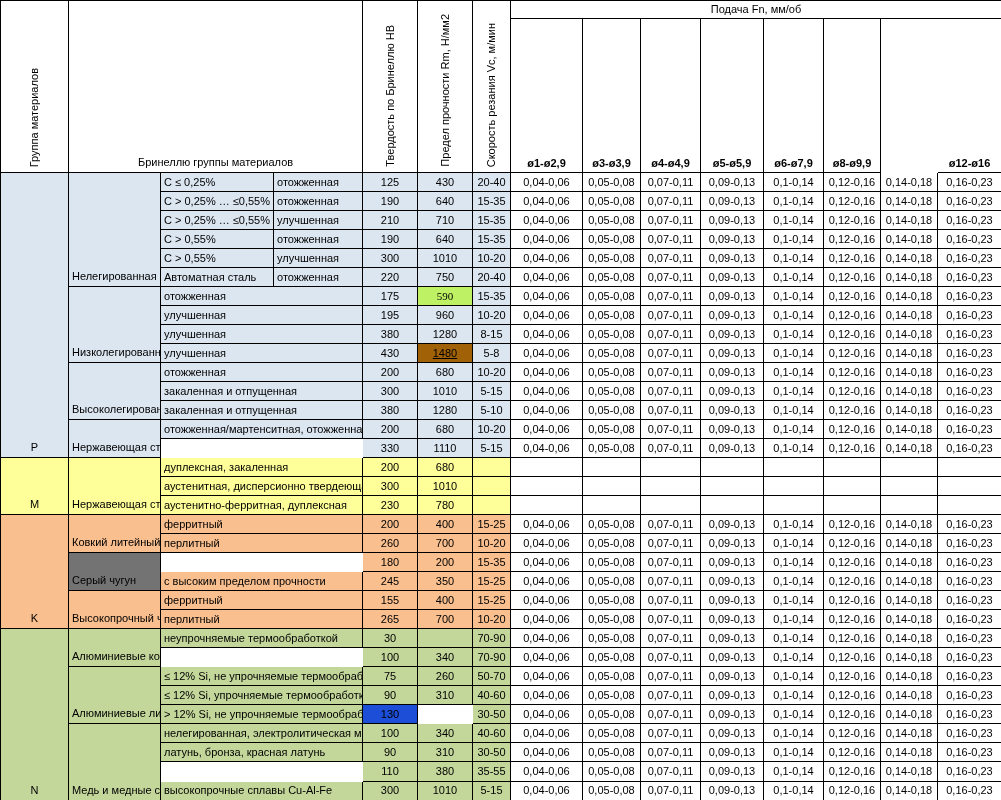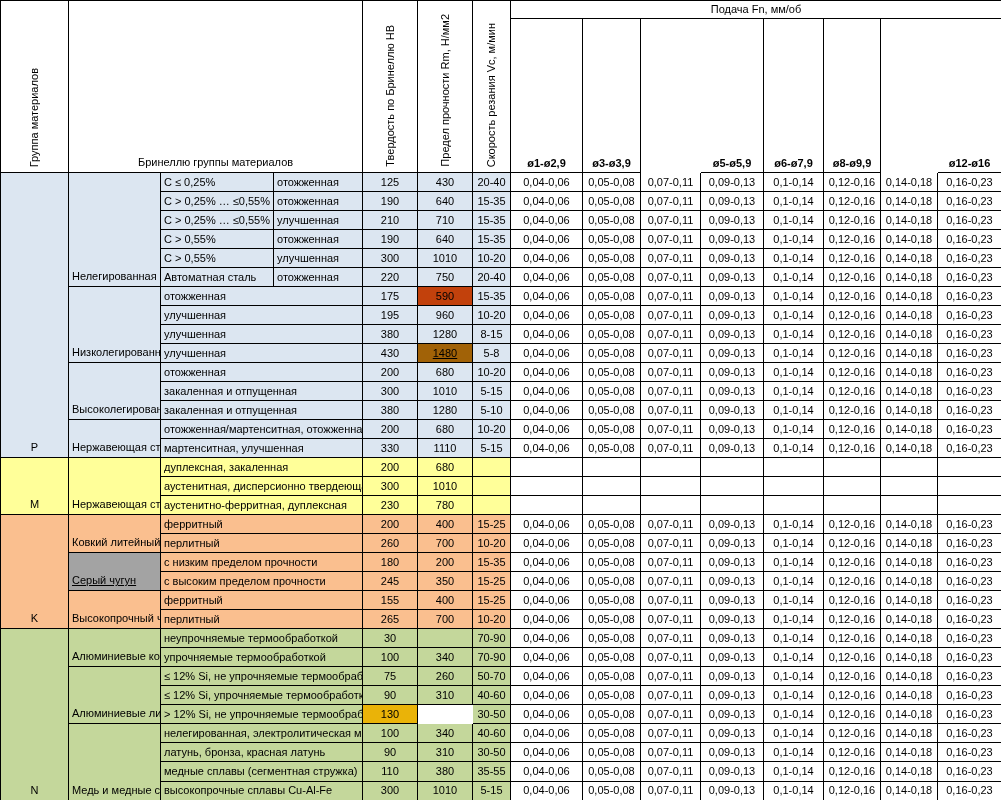--- a/index.html
+++ b/index.html
@@ -40,35 +40,36 @@
     <span>Предел прочности Rm, Н/мм2</span>
   </div>
   <div class="c vh" style="grid-column:7;grid-row:1/3">
     <span>Скорость резания Vc, м/мин</span>
   </div>
   <div class="c ftitle" style="grid-column:8/16;grid-row:1">
     <span>Подача Fn, мм/об</span>
   </div>
   <div class="c dia" style="grid-column:8;grid-row:2">ø1-ø2,9</div>
   <div class="c dia" style="grid-column:9;grid-row:2">ø3-ø3,9</div>
+  <div class="c dia" style="grid-column:10;grid-row:2">ø4-ø4,9</div>
   <div class="c dia" style="grid-column:11;grid-row:2">ø5-ø5,9</div>
   <div class="c dia" style="grid-column:12;grid-row:2">ø6-ø7,9</div>
   <div class="c dia" style="grid-column:13;grid-row:2">ø8-ø9,9</div>
   <div class="c dia" style="grid-column:15;grid-row:2">ø12-ø16</div>
 <div class="c gl" style="grid-area: 3 / 1 / 18; background: rgb(220, 230, 241);">P</div>
     <div class="c gl" style="grid-area: 18 / 1 / 21; background: rgb(255, 255, 153);">M</div>
     <div class="c gl" style="grid-area: 21 / 1 / 27; background: rgb(250, 191, 143);">K</div>
     <div class="c gl" style="grid-area: 27 / 1 / 36; background: rgb(196, 215, 155);">N</div>
     <div class="c lbl bot" style="grid-area: 3 / 2 / 9; background: rgb(220, 230, 241);">Нелегированная сталь</div>
     <div class="c lbl bot" style="grid-area: 9 / 2 / 13; background: rgb(220, 230, 241);">Низколегированная сталь</div>
     <div class="c lbl bot" style="grid-area: 13 / 2 / 16; background: rgb(220, 230, 241);">Высоколегированная сталь</div>
     <div class="c lbl bot" style="grid-area: 16 / 2 / 18; background: rgb(220, 230, 241);">Нержавеющая сталь</div>
     <div class="c lbl bot" style="grid-area: 18 / 2 / 21; background: rgb(255, 255, 153);">Нержавеющая сталь</div>
     <div class="c lbl bot" style="grid-area: 21 / 2 / 23; background: rgb(250, 191, 143);">Ковкий литейный чугун</div>
-    <div class="c lbl bot" style="grid-area: 23 / 2 / 25; background: #a3a3a3; text-decoration: underline;">Серый чугун</div>
+    <div class="c lbl bot" style="grid-area: 23 / 2 / 25; background: #737373;">Серый чугун</div>
     <div class="c lbl bot" style="grid-area: 25 / 2 / 27; background: rgb(250, 191, 143);">Высокопрочный чугун</div>
     <div class="c lbl bot" style="grid-area: 27 / 2 / 29; background: rgb(196, 215, 155);">Алюминиевые кованые сплавы</div>
     <div class="c lbl bot" style="grid-area: 29 / 2 / 32; background: rgb(196, 215, 155);">Алюминиевые литейные сплавы</div>
     <div class="c lbl bot" style="grid-area: 32 / 2 / 36; background: rgb(196, 215, 155);">Медь и медные сплавы</div>
     <div class="c lbl" style="grid-area: 3 / 3; background: rgb(220, 230, 241);">C ≤ 0,25%</div>
     <div class="c lbl" style="grid-area: 3 / 4; background: rgb(220, 230, 241);">отожженная</div>
     <div class="c num" style="grid-area: 3 / 5; background: rgb(220, 230, 241);">125</div>
     <div class="c num" style="grid-area: 3 / 6; background: rgb(220, 230, 241);">430</div>
     <div class="c num" style="grid-area: 3 / 7; background: rgb(220, 230, 241);">20-40</div>
     <div class="c num" style="grid-area: 3 / 8;">0,04-0,06</div>
@@ -139,21 +140,21 @@
     <div class="c num" style="grid-area: 8 / 8;">0,04-0,06</div>
     <div class="c num" style="grid-area: 8 / 9;">0,05-0,08</div>
     <div class="c num" style="grid-area: 8 / 10;">0,07-0,11</div>
     <div class="c num" style="grid-area: 8 / 11;">0,09-0,13</div>
     <div class="c num" style="grid-area: 8 / 12;">0,1-0,14</div>
     <div class="c num" style="grid-area: 8 / 13;">0,12-0,16</div>
     <div class="c num" style="grid-area: 8 / 14;">0,14-0,18</div>
     <div class="c num" style="grid-area: 8 / 15;">0,16-0,23</div>
     <div class="c lbl" style="grid-area: 9 / 3 / auto / 5; background: rgb(220, 230, 241);">отожженная</div>
     <div class="c num" style="grid-area: 9 / 5; background: rgb(220, 230, 241);">175</div>
-    <div class="c num" style="grid-area: 9 / 6; background: #c2410c;">590</div>
+    <div class="c num" style="grid-area: 9 / 6; background: #bef264; font-family: Liberation Serif, serif;">590</div>
     <div class="c num" style="grid-area: 9 / 7; background: rgb(220, 230, 241);">15-35</div>
     <div class="c num" style="grid-area: 9 / 8;">0,04-0,06</div>
     <div class="c num" style="grid-area: 9 / 9;">0,05-0,08</div>
     <div class="c num" style="grid-area: 9 / 10;">0,07-0,11</div>
     <div class="c num" style="grid-area: 9 / 11;">0,09-0,13</div>
     <div class="c num" style="grid-area: 9 / 12;">0,1-0,14</div>
     <div class="c num" style="grid-area: 9 / 13;">0,12-0,16</div>
     <div class="c num" style="grid-area: 9 / 14;">0,14-0,18</div>
     <div class="c num" style="grid-area: 9 / 15;">0,16-0,23</div>
     <div class="c lbl" style="grid-area: 10 / 3 / auto / 5; background: rgb(220, 230, 241);">улучшенная</div>
@@ -233,21 +234,20 @@
     <div class="c num" style="grid-area: 16 / 6; background: rgb(220, 230, 241);">680</div>
     <div class="c num" style="grid-area: 16 / 7; background: rgb(220, 230, 241);">10-20</div>
     <div class="c num" style="grid-area: 16 / 8;">0,04-0,06</div>
     <div class="c num" style="grid-area: 16 / 9;">0,05-0,08</div>
     <div class="c num" style="grid-area: 16 / 10;">0,07-0,11</div>
     <div class="c num" style="grid-area: 16 / 11;">0,09-0,13</div>
     <div class="c num" style="grid-area: 16 / 12;">0,1-0,14</div>
     <div class="c num" style="grid-area: 16 / 13;">0,12-0,16</div>
     <div class="c num" style="grid-area: 16 / 14;">0,14-0,18</div>
     <div class="c num" style="grid-area: 16 / 15;">0,16-0,23</div>
-    <div class="c lbl" style="grid-area: 17 / 3 / auto / 5; background: rgb(220, 230, 241);">мартенситная, улучшенная</div>
     <div class="c num" style="grid-area: 17 / 5; background: rgb(220, 230, 241);">330</div>
     <div class="c num" style="grid-area: 17 / 6; background: rgb(220, 230, 241);">1110</div>
     <div class="c num" style="grid-area: 17 / 7; background: rgb(220, 230, 241);">5-15</div>
     <div class="c num" style="grid-area: 17 / 8;">0,04-0,06</div>
     <div class="c num" style="grid-area: 17 / 9;">0,05-0,08</div>
     <div class="c num" style="grid-area: 17 / 10;">0,07-0,11</div>
     <div class="c num" style="grid-area: 17 / 11;">0,09-0,13</div>
     <div class="c num" style="grid-area: 17 / 12;">0,1-0,14</div>
     <div class="c num" style="grid-area: 17 / 13;">0,12-0,16</div>
     <div class="c num" style="grid-area: 17 / 14;">0,14-0,18</div>
@@ -305,21 +305,20 @@
     <div class="c num" style="grid-area: 22 / 6; background: rgb(250, 191, 143);">700</div>
     <div class="c num" style="grid-area: 22 / 7; background: rgb(250, 191, 143);">10-20</div>
     <div class="c num" style="grid-area: 22 / 8;">0,04-0,06</div>
     <div class="c num" style="grid-area: 22 / 9;">0,05-0,08</div>
     <div class="c num" style="grid-area: 22 / 10;">0,07-0,11</div>
     <div class="c num" style="grid-area: 22 / 11;">0,09-0,13</div>
     <div class="c num" style="grid-area: 22 / 12;">0,1-0,14</div>
     <div class="c num" style="grid-area: 22 / 13;">0,12-0,16</div>
     <div class="c num" style="grid-area: 22 / 14;">0,14-0,18</div>
     <div class="c num" style="grid-area: 22 / 15;">0,16-0,23</div>
-    <div class="c lbl" style="grid-area: 23 / 3 / auto / 5; background: rgb(250, 191, 143);">с низким пределом прочности</div>
     <div class="c num" style="grid-area: 23 / 5; background: rgb(250, 191, 143);">180</div>
     <div class="c num" style="grid-area: 23 / 6; background: rgb(250, 191, 143);">200</div>
     <div class="c num" style="grid-area: 23 / 7; background: rgb(250, 191, 143);">15-35</div>
     <div class="c num" style="grid-area: 23 / 8;">0,04-0,06</div>
     <div class="c num" style="grid-area: 23 / 9;">0,05-0,08</div>
     <div class="c num" style="grid-area: 23 / 10;">0,07-0,11</div>
     <div class="c num" style="grid-area: 23 / 11;">0,09-0,13</div>
     <div class="c num" style="grid-area: 23 / 12;">0,1-0,14</div>
     <div class="c num" style="grid-area: 23 / 13;">0,12-0,16</div>
     <div class="c num" style="grid-area: 23 / 14;">0,14-0,18</div>
@@ -365,21 +364,20 @@
     <div class="c num" style="grid-area: 27 / 6; background: rgb(196, 215, 155);"></div>
     <div class="c num" style="grid-area: 27 / 7; background: rgb(196, 215, 155);">70-90</div>
     <div class="c num" style="grid-area: 27 / 8;">0,04-0,06</div>
     <div class="c num" style="grid-area: 27 / 9;">0,05-0,08</div>
     <div class="c num" style="grid-area: 27 / 10;">0,07-0,11</div>
     <div class="c num" style="grid-area: 27 / 11;">0,09-0,13</div>
     <div class="c num" style="grid-area: 27 / 12;">0,1-0,14</div>
     <div class="c num" style="grid-area: 27 / 13;">0,12-0,16</div>
     <div class="c num" style="grid-area: 27 / 14;">0,14-0,18</div>
     <div class="c num" style="grid-area: 27 / 15;">0,16-0,23</div>
-    <div class="c lbl" style="grid-area: 28 / 3 / auto / 5; background: rgb(196, 215, 155);">упрочняемые термообработкой</div>
     <div class="c num" style="grid-area: 28 / 5; background: rgb(196, 215, 155);">100</div>
     <div class="c num" style="grid-area: 28 / 6; background: rgb(196, 215, 155);">340</div>
     <div class="c num" style="grid-area: 28 / 7; background: rgb(196, 215, 155);">70-90</div>
     <div class="c num" style="grid-area: 28 / 8;">0,04-0,06</div>
     <div class="c num" style="grid-area: 28 / 9;">0,05-0,08</div>
     <div class="c num" style="grid-area: 28 / 10;">0,07-0,11</div>
     <div class="c num" style="grid-area: 28 / 11;">0,09-0,13</div>
     <div class="c num" style="grid-area: 28 / 12;">0,1-0,14</div>
     <div class="c num" style="grid-area: 28 / 13;">0,12-0,16</div>
     <div class="c num" style="grid-area: 28 / 14;">0,14-0,18</div>
@@ -402,21 +400,21 @@
     <div class="c num" style="grid-area: 30 / 7; background: rgb(196, 215, 155);">40-60</div>
     <div class="c num" style="grid-area: 30 / 8;">0,04-0,06</div>
     <div class="c num" style="grid-area: 30 / 9;">0,05-0,08</div>
     <div class="c num" style="grid-area: 30 / 10;">0,07-0,11</div>
     <div class="c num" style="grid-area: 30 / 11;">0,09-0,13</div>
     <div class="c num" style="grid-area: 30 / 12;">0,1-0,14</div>
     <div class="c num" style="grid-area: 30 / 13;">0,12-0,16</div>
     <div class="c num" style="grid-area: 30 / 14;">0,14-0,18</div>
     <div class="c num" style="grid-area: 30 / 15;">0,16-0,23</div>
     <div class="c lbl" style="grid-area: 31 / 3 / auto / 5; background: rgb(196, 215, 155);">&gt; 12% Si, не упрочняемые термообработкой</div>
-    <div class="c num" style="grid-area: 31 / 5; background: #eab308;">130</div>
+    <div class="c num" style="grid-area: 31 / 5; background: #1d4ed8;">130</div>
     <div class="c num" style="grid-area: 31 / 6; background: rgb(196, 215, 155); margin-top: 22px;">450</div>
     <div class="c num" style="grid-area: 31 / 7; background: rgb(196, 215, 155);">30-50</div>
     <div class="c num" style="grid-area: 31 / 8;">0,04-0,06</div>
     <div class="c num" style="grid-area: 31 / 9;">0,05-0,08</div>
     <div class="c num" style="grid-area: 31 / 10;">0,07-0,11</div>
     <div class="c num" style="grid-area: 31 / 11;">0,09-0,13</div>
     <div class="c num" style="grid-area: 31 / 12;">0,1-0,14</div>
     <div class="c num" style="grid-area: 31 / 13;">0,12-0,16</div>
     <div class="c num" style="grid-area: 31 / 14;">0,14-0,18</div>
     <div class="c num" style="grid-area: 31 / 15;">0,16-0,23</div>
@@ -437,21 +435,20 @@
     <div class="c num" style="grid-area: 33 / 6; background: rgb(196, 215, 155);">310</div>
     <div class="c num" style="grid-area: 33 / 7; background: rgb(196, 215, 155);">30-50</div>
     <div class="c num" style="grid-area: 33 / 8;">0,04-0,06</div>
     <div class="c num" style="grid-area: 33 / 9;">0,05-0,08</div>
     <div class="c num" style="grid-area: 33 / 10;">0,07-0,11</div>
     <div class="c num" style="grid-area: 33 / 11;">0,09-0,13</div>
     <div class="c num" style="grid-area: 33 / 12;">0,1-0,14</div>
     <div class="c num" style="grid-area: 33 / 13;">0,12-0,16</div>
     <div class="c num" style="grid-area: 33 / 14;">0,14-0,18</div>
     <div class="c num" style="grid-area: 33 / 15;">0,16-0,23</div>
-    <div class="c lbl" style="grid-area: 34 / 3 / auto / 5; background: rgb(196, 215, 155);">медные сплавы (сегментная стружка)</div>
     <div class="c num" style="grid-area: 34 / 5; background: rgb(196, 215, 155);">110</div>
     <div class="c num" style="grid-area: 34 / 6; background: rgb(196, 215, 155);">380</div>
     <div class="c num" style="grid-area: 34 / 7; background: rgb(196, 215, 155);">35-55</div>
     <div class="c num" style="grid-area: 34 / 8;">0,04-0,06</div>
     <div class="c num" style="grid-area: 34 / 9;">0,05-0,08</div>
     <div class="c num" style="grid-area: 34 / 10;">0,07-0,11</div>
     <div class="c num" style="grid-area: 34 / 11;">0,09-0,13</div>
     <div class="c num" style="grid-area: 34 / 12;">0,1-0,14</div>
     <div class="c num" style="grid-area: 34 / 13;">0,12-0,16</div>
     <div class="c num" style="grid-area: 34 / 14;">0,14-0,18</div>

